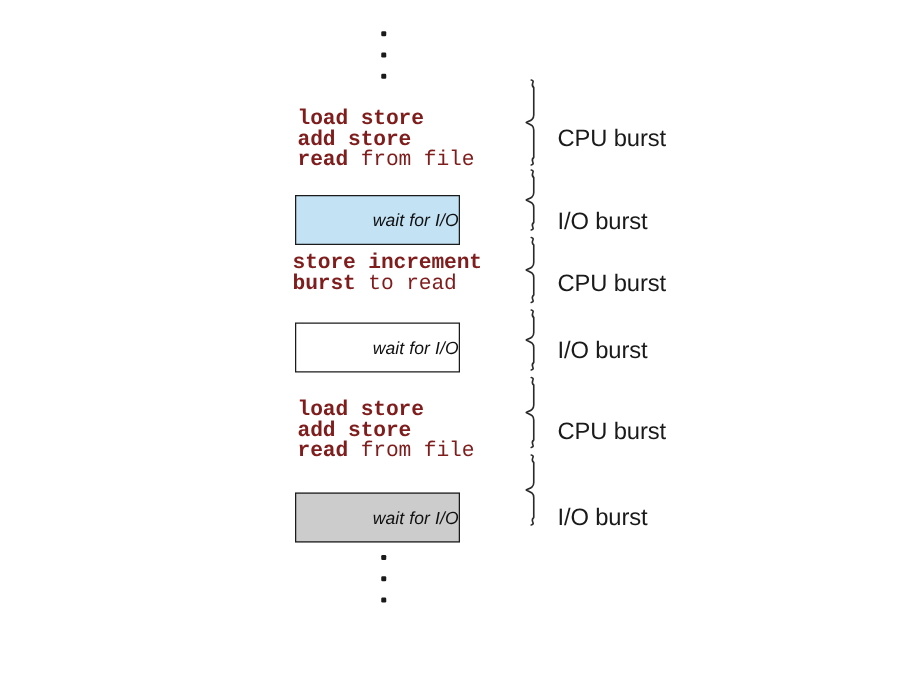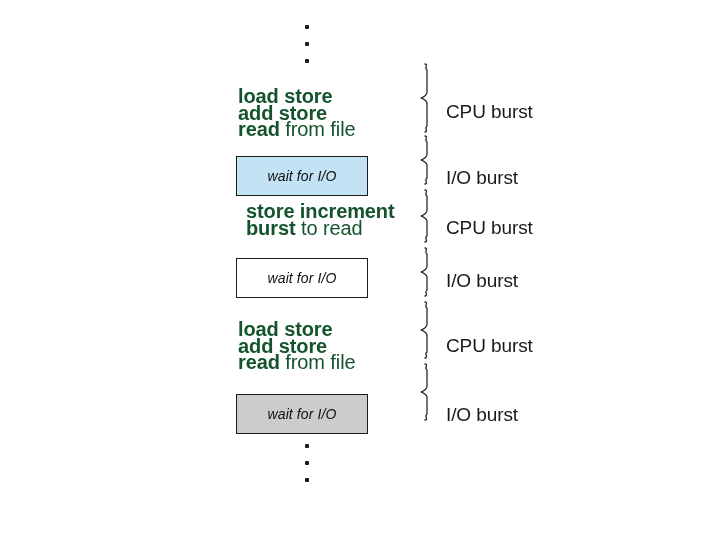--- a/index.html
+++ b/index.html
@@ -33,42 +33,43 @@
     height: 4px;
     background: #1a1a1a;
     border-radius: 1px;
     margin-bottom: 13px;
   }
   .dots .dot:last-child { margin-bottom: 0; }
 
   
   .codeblock {
     position: absolute;
-    font-size: 20px;
+    font-size: 17px;
     line-height: 16.5px;
     letter-spacing: -0.1px;
-    color: #14532d;
+    color: #7f1d1d;
     white-space: nowrap;
+    font-family: Liberation Mono, monospace;
   }
   .codeblock .ln { display: block; }
   .codeblock b {
     font-weight: bold;
   }
   .codeblock .reg {
     font-weight: normal;
   }
 
   
   .waitbox {
     position: absolute;
     border: 1.6px solid #1b1b1b;
     box-sizing: border-box;
     display: flex;
     align-items: center;
-    justify-content: center;
+    justify-content: flex-end;
   }
   .waitbox .wtext {
     font-style: italic;
     font-size: 14px;
     color: #111111;
     letter-spacing: 0.1px;
     white-space: nowrap;
   }
 
   
@@ -99,21 +100,21 @@
   <div class="codeblock" style="left:238px; top:88px;">
     <span class="ln"><b>load store</b><span class="reg"></span></span>
     <span class="ln"><b>add store</b><span class="reg"></span></span>
     <span class="ln"><b>read</b><span class="reg"> from file</span></span>
   </div>
 
   <div class="waitbox" style="left:236px; top:156px; width:132px; height:40px; background:#c3e3f5;">
     <span class="wtext">wait for I/O</span>
   </div>
 
-  <div class="codeblock" style="left:246px; top:203px;">
+  <div class="codeblock" style="left:234px; top:203px;">
     <span class="ln"><b>store increment</b><span class="reg"></span></span>
     <span class="ln"><b>burst</b><span class="reg"> to read</span></span>
   </div>
 
   <div class="waitbox" style="left:236px; top:258px; width:132px; height:40px; background:#ffffff;">
     <span class="wtext">wait for I/O</span>
   </div>
 
   <div class="codeblock" style="left:238px; top:321px;">
     <span class="ln"><b>load store</b><span class="reg"></span></span>

